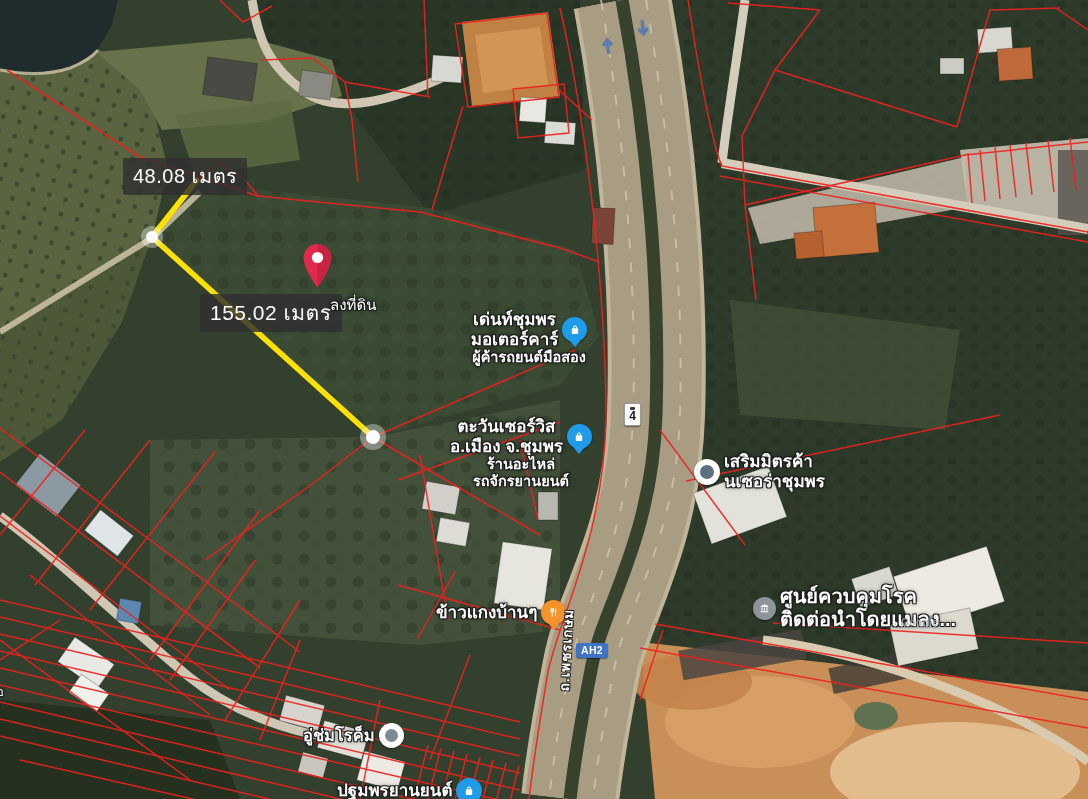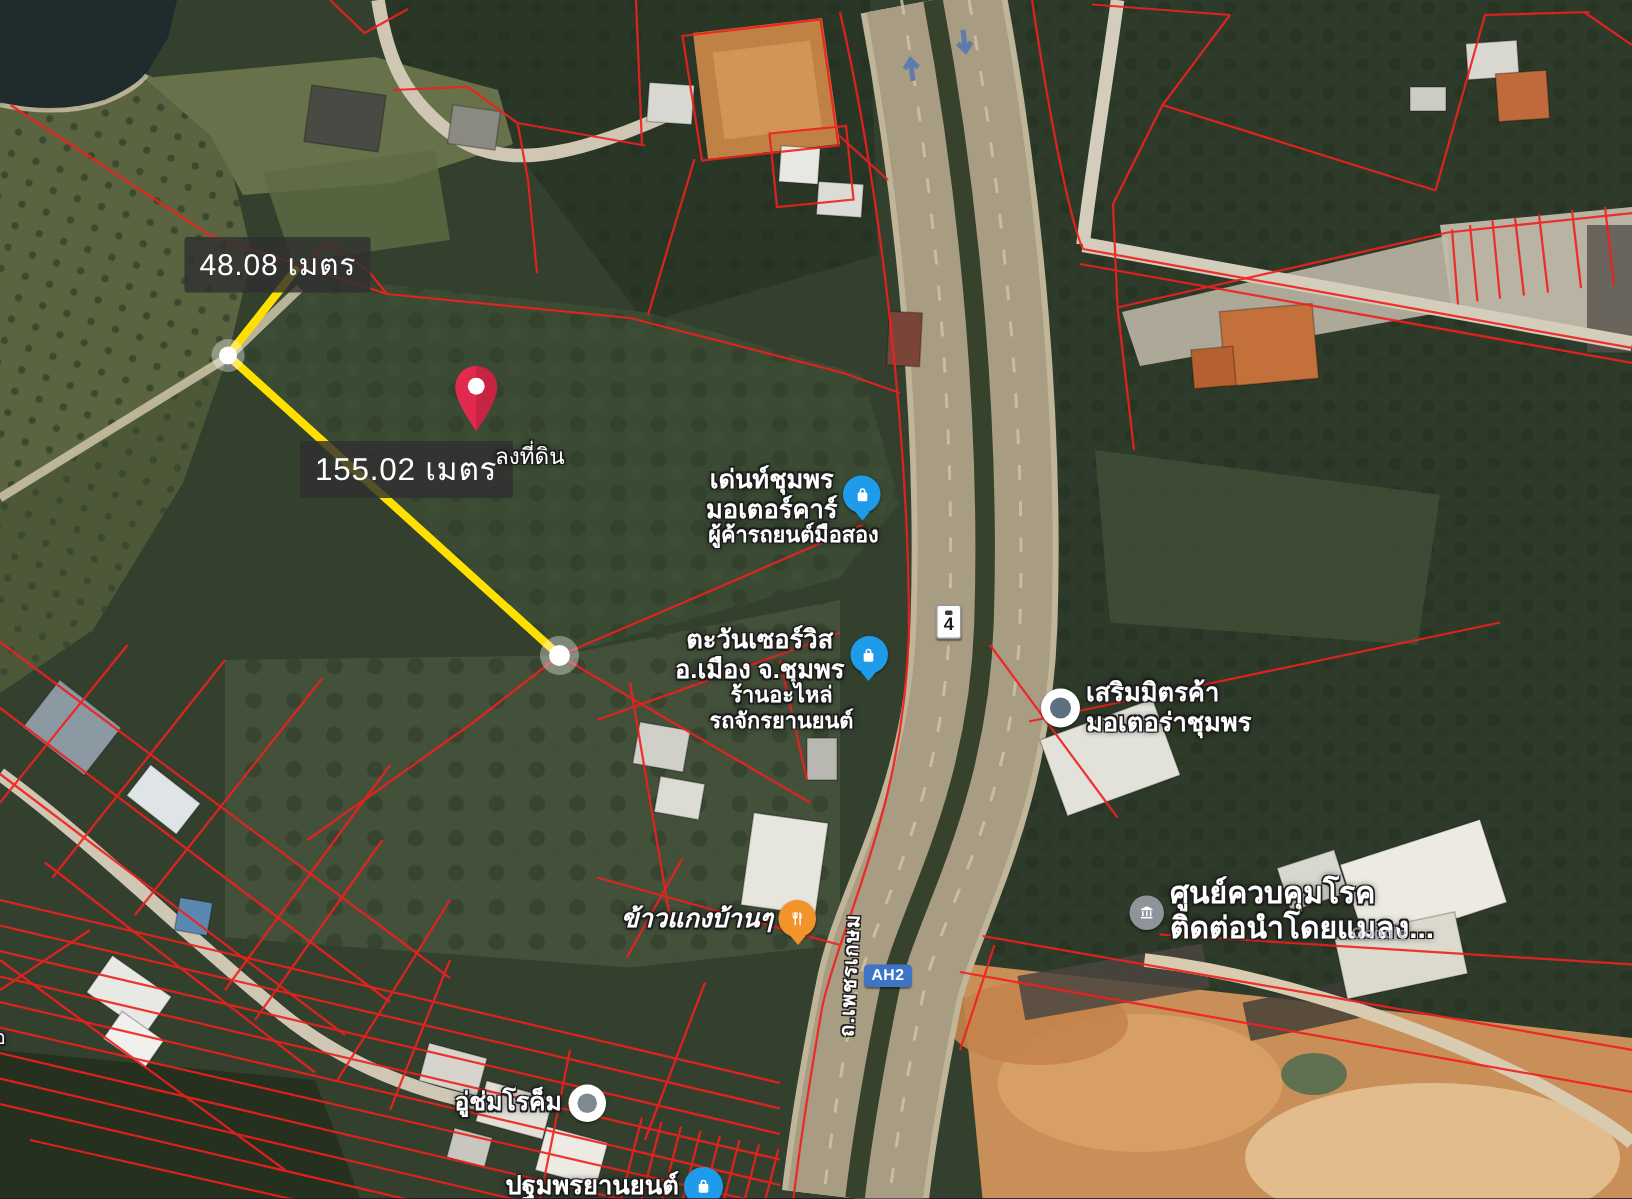--- a/index.html
+++ b/index.html
@@ -311,25 +311,25 @@
     </div>
     <div class="subtitle" style="font-size:14.5px;">ผู้ค้ารถยนต์มือสอง</div>
   </div>
 
   <div class="place" style="left:694px;top:452px;">
     <div class="row">
       <span class="ring-icon" style="width:26px;height:26px;">
         <span class="dot" style="width:14px;height:14px;"></span>
       </span>
       <div class="name" style="font-size:17px;text-align:left;">เสริมมิตรค้า
-มอเตอร่าชุมพร</div>
-    </div>
-  </div>
-
-  <div class="place" style="left:414px;top:600px;font-style:italic;">
+นเซอร่าชุมพร</div>
+    </div>
+  </div>
+
+  <div class="place" style="left:436px;top:600px;">
     <div class="row">
       <div class="name" style="font-size:17px;">ข้าวแกงบ้านๆ</div>
       <span class="poi-icon tail" style="--c:#F2932C;width:25px;height:25px;background:#F2932C;">
         <svg width="13" height="13" viewBox="0 0 24 24" fill="#fff">
           <rect x="8.6" y="4" width="1.8" height="16" rx=".9"></rect>
           <path d="M6.2,4 v5 a3.2,3.2 0 0 0 6.4,0 V4 h-1.6 v5 h-1.1 V4 h-1.6 v5 h-1.1 V4 Z" opacity=".95"></path>
           <path d="M15.2,4 c2.6,1.5 3,6.5 1.2,8.6 V20 h-1.8 V4 Z"></path>
         </svg>
       </span>
     </div>

